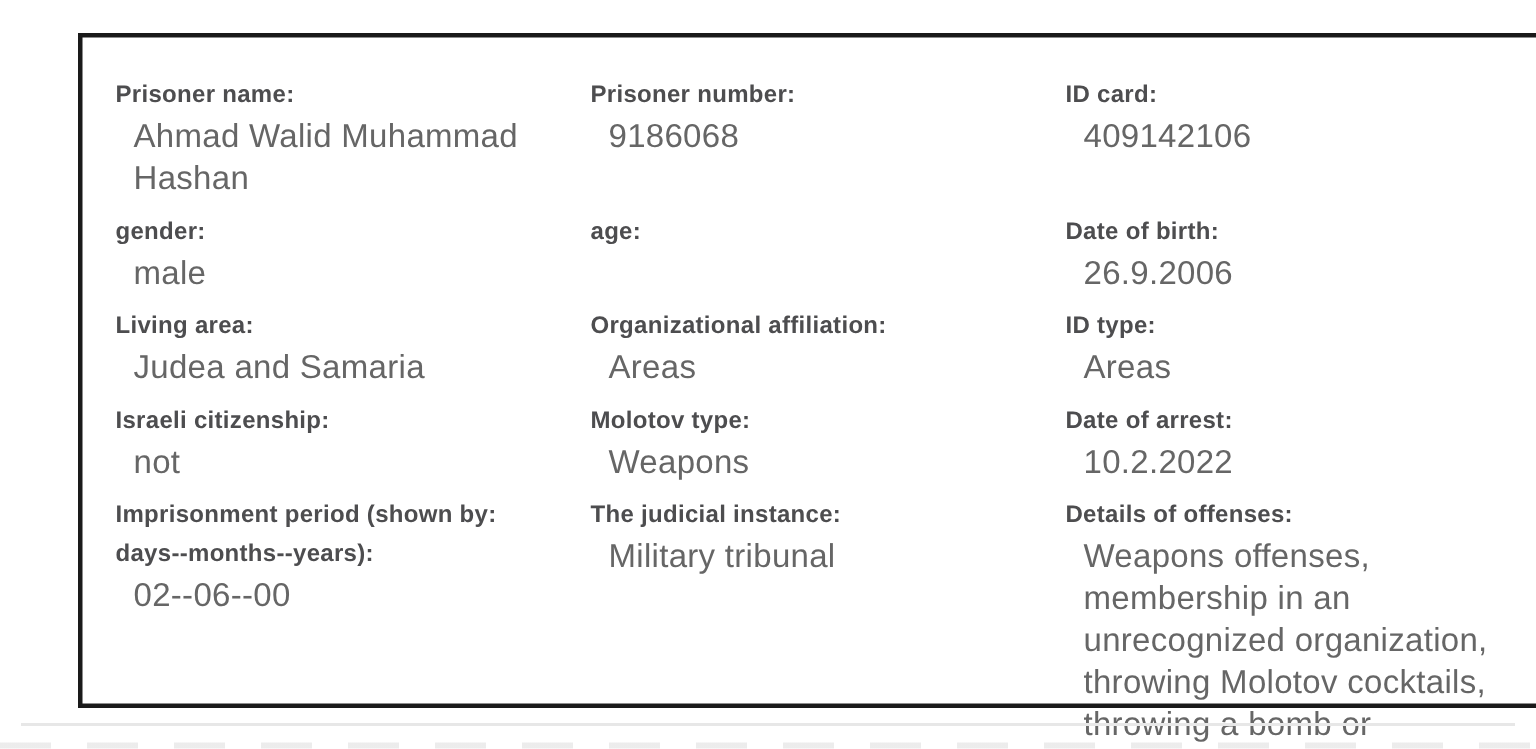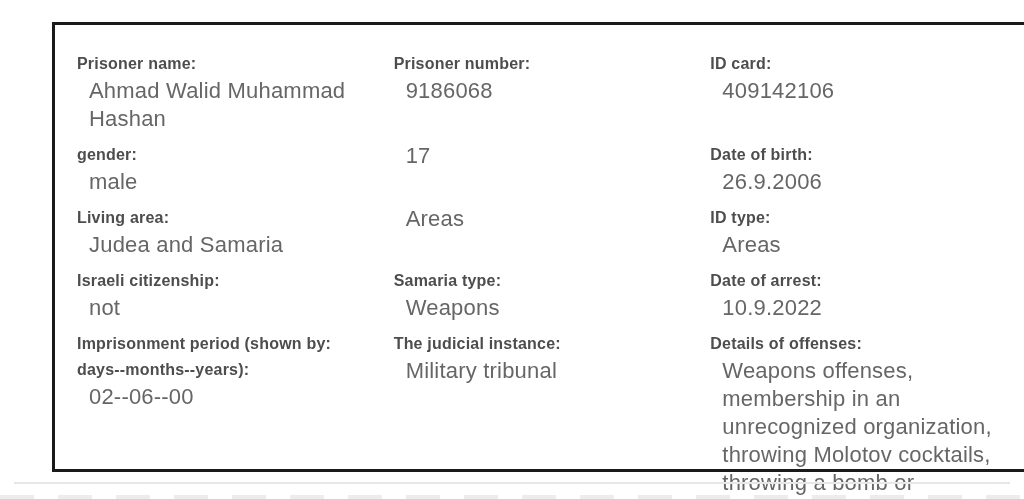--- a/index.html
+++ b/index.html
@@ -85,50 +85,51 @@
     <div class="field">
       <div class="field-label">ID card:</div>
       <div class="field-value">409142106</div>
     </div>
 
     <div class="field">
       <div class="field-label">gender:</div>
       <div class="field-value">male</div>
     </div>
     <div class="field">
-      <div class="field-value">17</div>
+      <div class="field-label">age:</div>
     </div>
     <div class="field">
       <div class="field-label">Date of birth:</div>
       <div class="field-value">26.9.2006</div>
     </div>
 
     <div class="field">
       <div class="field-label">Living area:</div>
       <div class="field-value">Judea and Samaria</div>
     </div>
     <div class="field">
+      <div class="field-label">Organizational affiliation:</div>
       <div class="field-value">Areas</div>
     </div>
     <div class="field">
       <div class="field-label">ID type:</div>
       <div class="field-value">Areas</div>
     </div>
 
     <div class="field">
       <div class="field-label">Israeli citizenship:</div>
       <div class="field-value">not</div>
     </div>
     <div class="field">
-      <div class="field-label">Samaria type:</div>
+      <div class="field-label">Molotov type:</div>
       <div class="field-value">Weapons</div>
     </div>
     <div class="field">
       <div class="field-label">Date of arrest:</div>
-      <div class="field-value">10.9.2022</div>
+      <div class="field-value">10.2.2022</div>
     </div>
 
     <div class="field">
       <div class="field-label">Imprisonment period (shown by: days--months--years):</div>
       <div class="field-value">02--06--00</div>
     </div>
     <div class="field">
       <div class="field-label">The judicial instance:</div>
       <div class="field-value">Military tribunal</div>
     </div>

